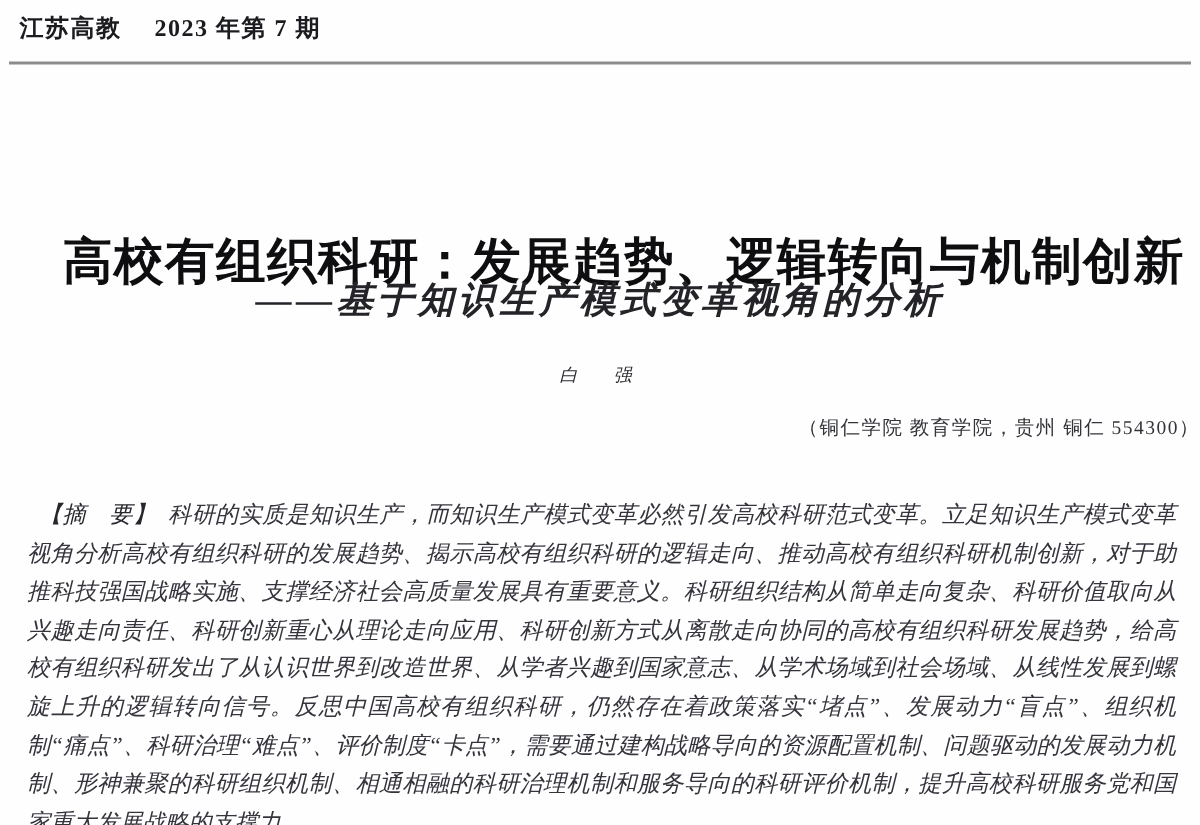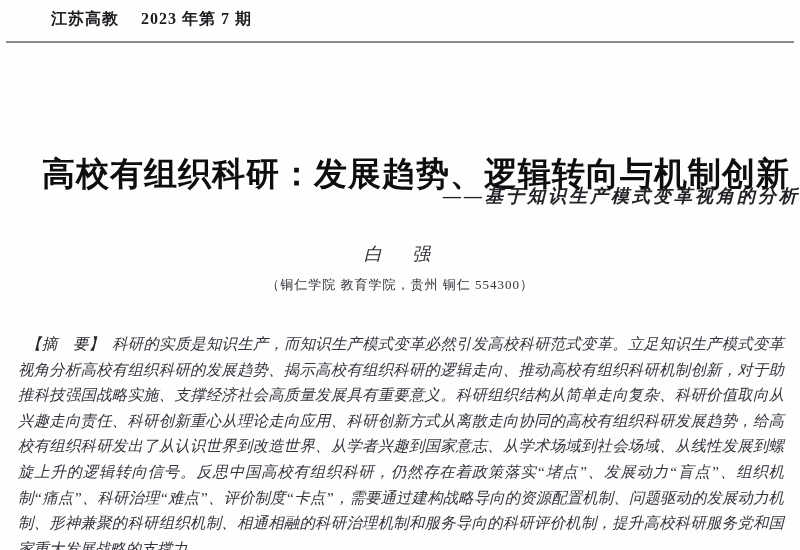--- a/index.html
+++ b/index.html
@@ -18,21 +18,20 @@
   }
   
   .journal-header {
     position: absolute;
     top: 9px;
     left: 13px;
     font-size: 16px;
     font-weight: bold;
     color: #1c1c20;
     white-space: nowrap;
-    margin-left: 38px;
   }
   .journal-name {
     font-family: "Liberation Sans", sans-serif;
     letter-spacing: 1px;
   }
   .journal-issue {
     font-family: "Liberation Serif", serif;
     margin-left: 22px;
     letter-spacing: 1px;
   }
@@ -57,48 +56,48 @@
     font-size: 33px;
     letter-spacing: 1px;
     color: #0e0e10;
     margin: 16px;
   }
   .article-subtitle {
     position: absolute;
     top: 184px;
     left: 0;
     width: 100%;
-    text-align: right;
+    text-align: center;
     font-family: "Liberation Serif", serif;
     font-style: italic;
-    font-size: 18px;
+    font-size: 24px;
     letter-spacing: 3px;
     color: #232328;
     margin: 0;
   }
   
   .author-name {
     position: absolute;
     top: 242px;
     left: 0;
     width: 100%;
     text-align: center;
     font-family: "Liberation Serif", serif;
     font-style: italic;
-    font-size: 18px;
+    font-size: 12px;
     letter-spacing: 6px;
     color: #2a2a30;
     margin: 0;
   }
   .author-affiliation {
     position: absolute;
     top: 276px;
     left: 0;
     width: 100%;
-    text-align: center;
+    text-align: right;
     font-family: "Liberation Serif", serif;
     font-size: 13px;
     letter-spacing: 1px;
     color: #33333a;
     margin: 0;
   }
   
   .abstract {
     position: absolute;
     top: 331px;

